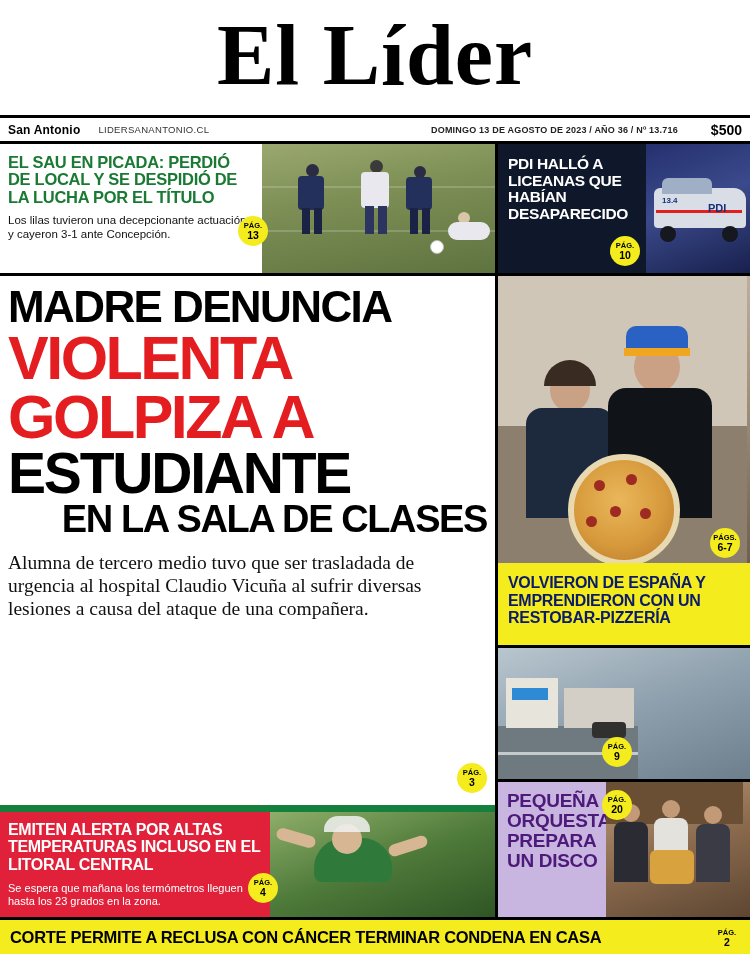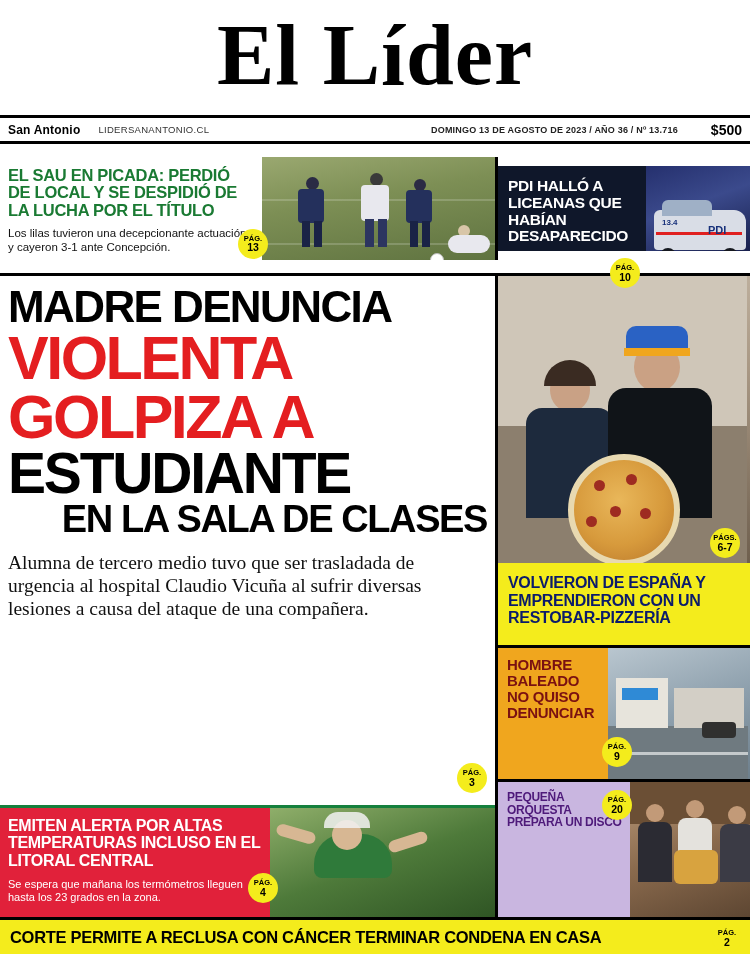--- a/index.html
+++ b/index.html
@@ -40,21 +40,20 @@
   .site { font-size: 9.5px; color: #333; margin-left: 18px; letter-spacing: .3px; }
   .infospacer { flex: 1; }
   .issue { font-size: 9px; font-weight: bold; color: #222; letter-spacing: .2px; }
   .price { font-size: 14px; font-weight: bold; margin-left: 33px; }
 
   
   .topstrip {
     display: flex;
     height: 132px;
     border-bottom: 3px solid #000;
-    align-items: center;
   }
   .top-left {
     width: 498px;
     display: flex;
     border-right: 3px solid #000;
     position: relative;
     background:#fff;
   }
   .top-left-text {
     width: 262px;
@@ -177,21 +176,21 @@
     line-height: 1.18;
     color: #111;
     padding: 10px 12px 0 8px;
     position: relative;
   }
   .lede-wrap { position: relative; flex: 1; }
 
   
   .heat {
     height: 112px;
-    border-top: 3px solid #15803d;
+    border-top: 7px solid #15803d;
     display: flex;
     position: relative;
   }
   .heat-text {
     width: 270px;
     background: #e1213a;
     color: #fff;
     padding: 9px 8px 6px 8px;
   }
   .heat-title {
@@ -260,25 +259,25 @@
     position: relative; overflow: hidden;
   }
 
   .orq-cell {
     flex: 1;
     display: flex;
     background: #c9b6e0;
     position: relative;
   }
   .orq-text {
-    width: 132px;
+    width: 108px;
     padding: 9px 4px 4px 9px;
     color: #4e1a7a;
     font-weight: bold;
-    font-size: 12px;
+    font-size: 19px;
     line-height: 1.06;
     letter-spacing: -.3px;
     text-transform: uppercase;
   }
   .orq-photo {
     flex: 1;
     background: linear-gradient(160deg,#b99a7a 0%, #8a6a4d 50%, #5d4632 100%);
     position: relative; overflow: hidden;
   }
 
@@ -452,21 +451,20 @@
           <div class="pep" style="left:88px;top:240px;"></div>
         </div>
         <div class="pizza-caption">VOLVIERON DE ESPAÑA Y EMPRENDIERON CON UN RESTOBAR-PIZZERÍA</div>
         <div class="pagebadge" style="right:10px; top:252px;">
           <span class="p-lbl">PÁGS.</span>
           <span class="p-num">6-7</span>
         </div>
       </div>
 
       <div class="shot-cell">
-        <div class="shot-text">HOMBRE BALEADO NO QUISO DENUNCIAR</div>
         <div class="shot-photo">
           <div class="fig" style="left:0;top:78px;width:140px;height:56px;background:#6f7a80;"></div>
           <div class="fig" style="left:8px;top:30px;width:52px;height:50px;background:#e7e4dc;"></div>
           <div class="fig" style="left:66px;top:40px;width:70px;height:40px;background:#d3cfc6;"></div>
           <div class="fig" style="left:14px;top:40px;width:36px;height:12px;background:#2f8ad6;"></div>
           <div class="fig" style="left:94px;top:74px;width:34px;height:16px;background:#30302f;border-radius:4px;"></div>
           <div class="carline" style="left:0;top:104px;width:140px;background:rgba(255,255,255,.6);"></div>
         </div>
         <div class="pagebadge" style="left:104px; bottom:12px;">
           <span class="p-lbl">PÁG.</span>

